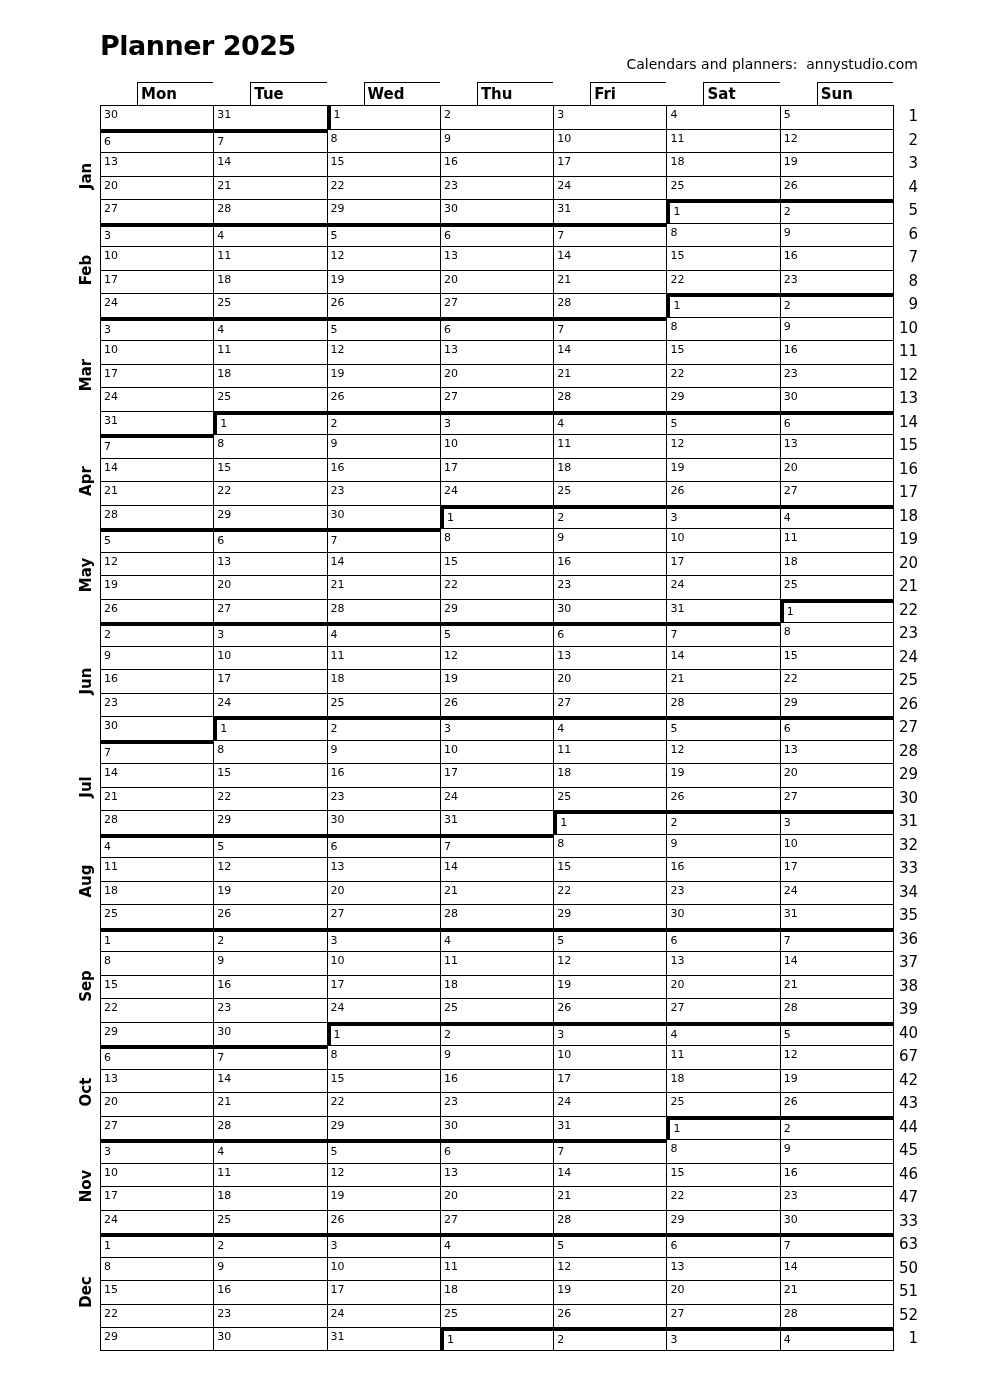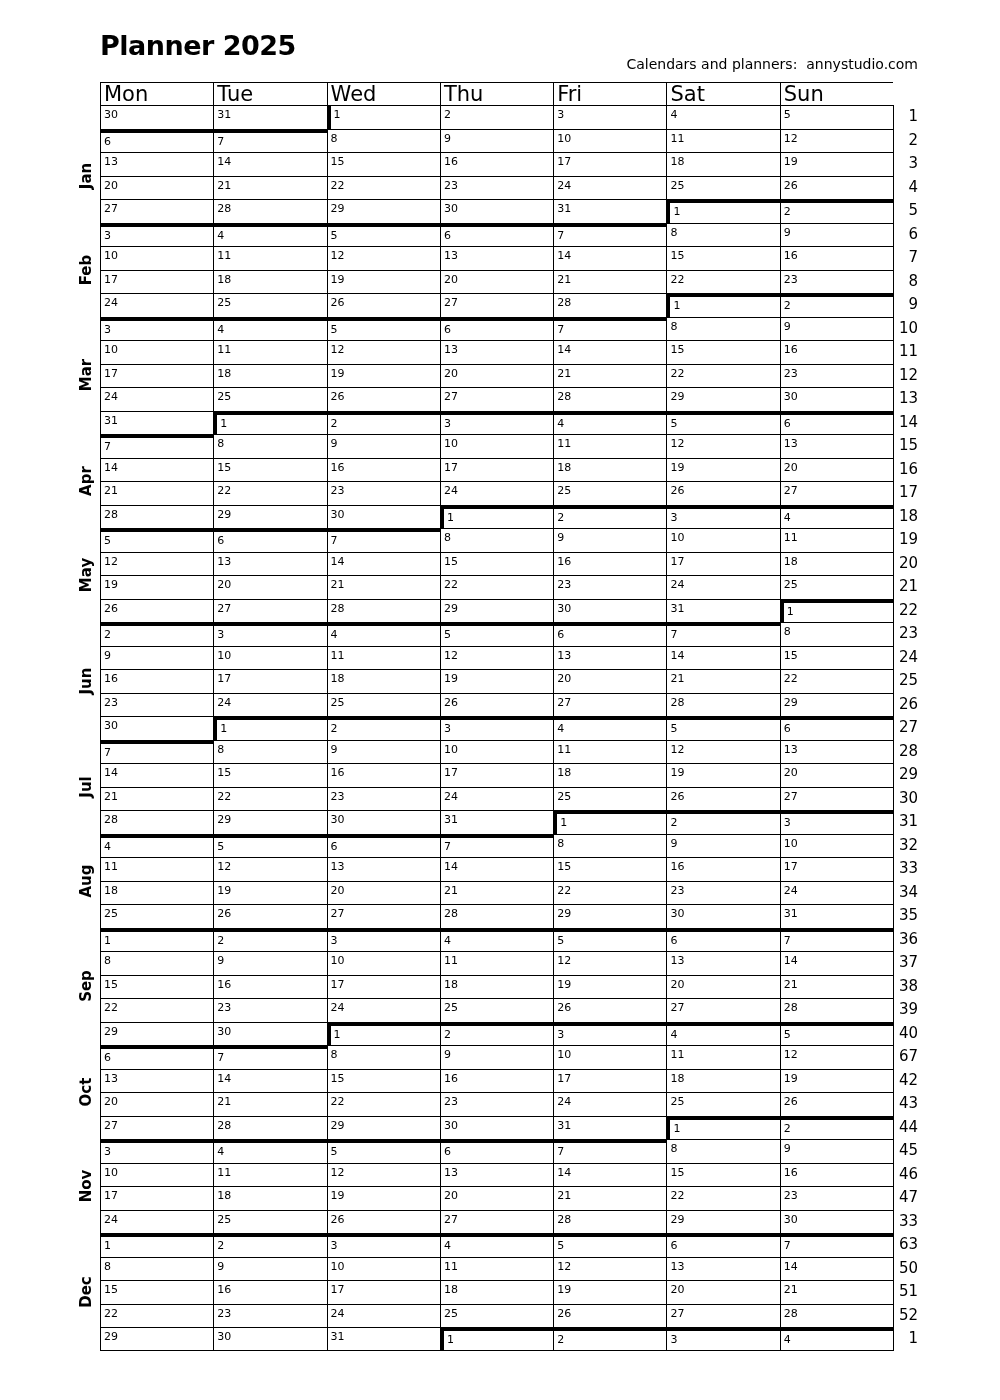--- a/index.html
+++ b/index.html
@@ -38,25 +38,26 @@
     left: 100px;
     top: 82px;
     display: grid;
     grid-template-columns: repeat(7, 113.3px) 28px;
     grid-template-rows: 23px repeat(53, 23.5px);
   }
   .hcell {
     box-sizing: border-box;
     border: solid #000;
     border-width: 1px 0 0 1px;
-    font-size: 21px;
-    font-weight: normal;
+    font-size: 15px;
+    font-weight: bold;
     line-height: 18px;
     padding: 2px 0 0 3px;
     overflow: hidden;
+    margin-left: 37px;
   }
   .wkhead {
     box-sizing: border-box;
     border-left: 1px solid #000;
     font-size: 15px;
     font-weight: normal;
     line-height: 18px;
     text-align: center;
     padding: 2px 3px 0 0;
     overflow: hidden;

